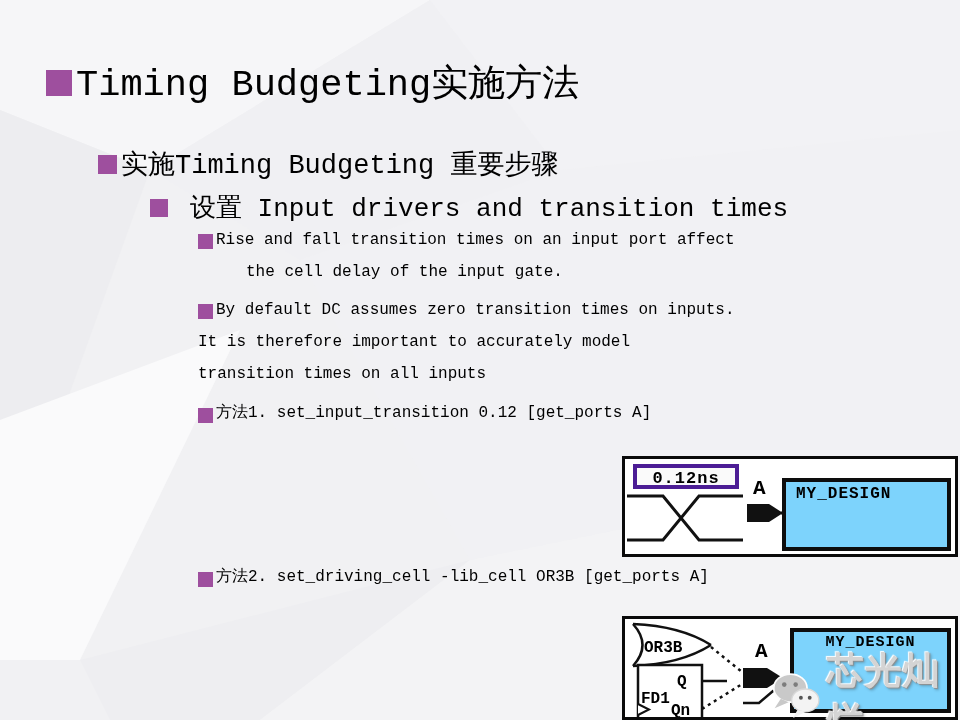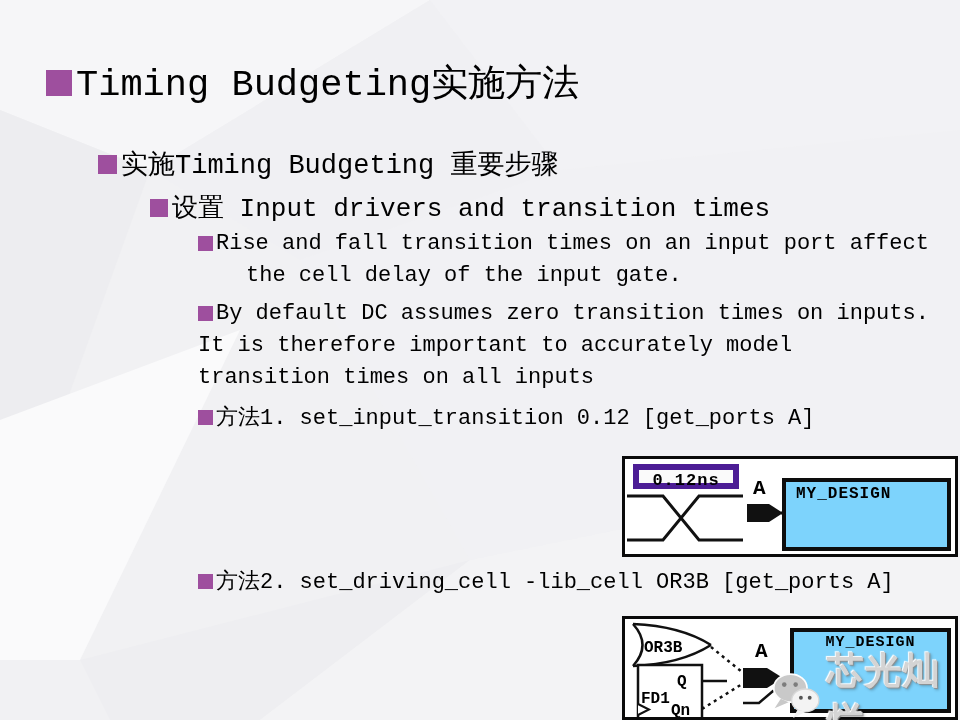--- a/index.html
+++ b/index.html
@@ -10,32 +10,32 @@
   }
   .bg{position:absolute;left:0;top:0;width:960px;height:720px;}
   .line{position:absolute;display:flex;align-items:center;white-space:nowrap;}
   .bullet{display:inline-block;background:#9E4F9E;flex:0 0 auto;}
   .b-title{width:26px;height:26px;margin-right:4px;}
   .b1{width:19px;height:19px;margin-right:4px;}
   .b2{width:18px;height:18px;margin-right:4px;}
   .b3{width:15px;height:15px;margin-right:3px;}
   .t-title{font-size:37px;letter-spacing:0px;}
   .t-l1{font-size:27px;}
-  .t-l2{font-size:26px;}
-  .t-l3{font-size:22px;}
+  .t-l2{font-size:26px;gap:18px;}
+  .t-l3{font-size:16px;align-items:flex-end;}
   .figure{
     position:absolute;left:622px;width:336px;background:#ffffff;
     border:3px solid #0a0a0a;box-sizing:border-box;
   }
   #fig1{top:456px;height:101px;}
   #fig2{top:616px;height:104px;}
   .figsvg{position:absolute;left:0;top:0;}
   .trans-box{
     position:absolute;left:8px;top:5px;width:106px;height:25px;
-    border:6px solid #4c1d95;background:#fafafa;box-sizing:border-box;
+    border:4px solid #4c1d95;background:#fafafa;box-sizing:border-box;
     font-weight:bold;font-size:17px;line-height:21px;text-align:center;letter-spacing:1px;
   }
   .design-box{
     position:absolute;background:#7dd3fc;border:4px solid #0d0d0d;box-sizing:border-box;
   }
   #fig1 .design-box{left:157px;top:19px;width:169px;height:73px;}
   #fig2 .design-box{left:165px;top:9px;width:161px;height:85px;}
   .design-label{font-weight:bold;font-size:16px;letter-spacing:1px;margin:3px 0 0 10px;}
   #fig2 .design-label{font-size:15px;margin:2px 0 0 0;text-align:center;}
   .figure text{font-family:"Liberation Mono","DejaVu Sans Mono",monospace;font-weight:bold;}

